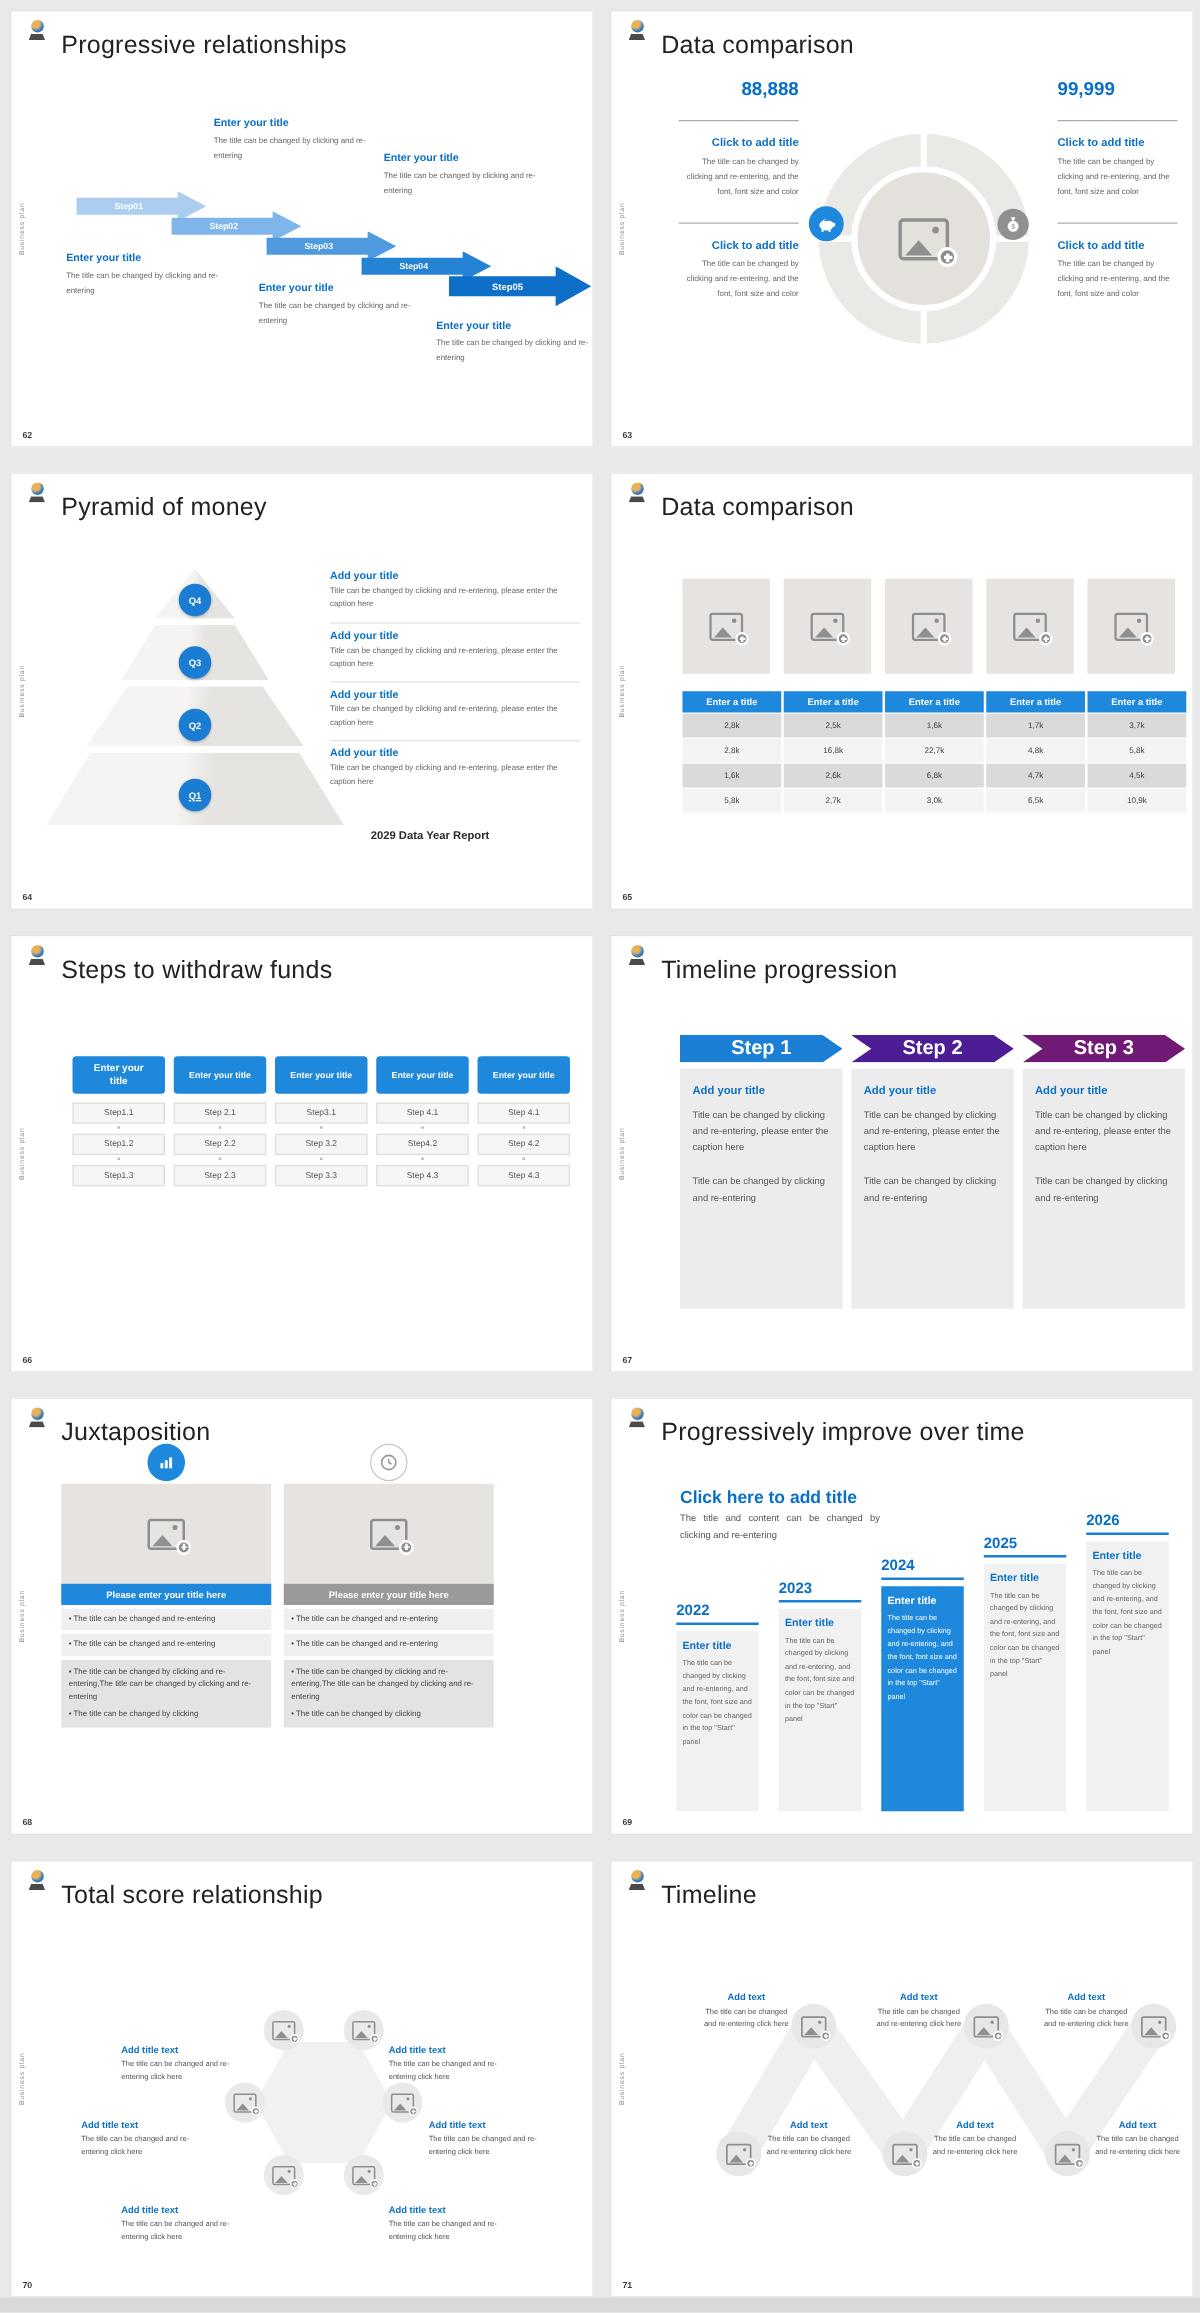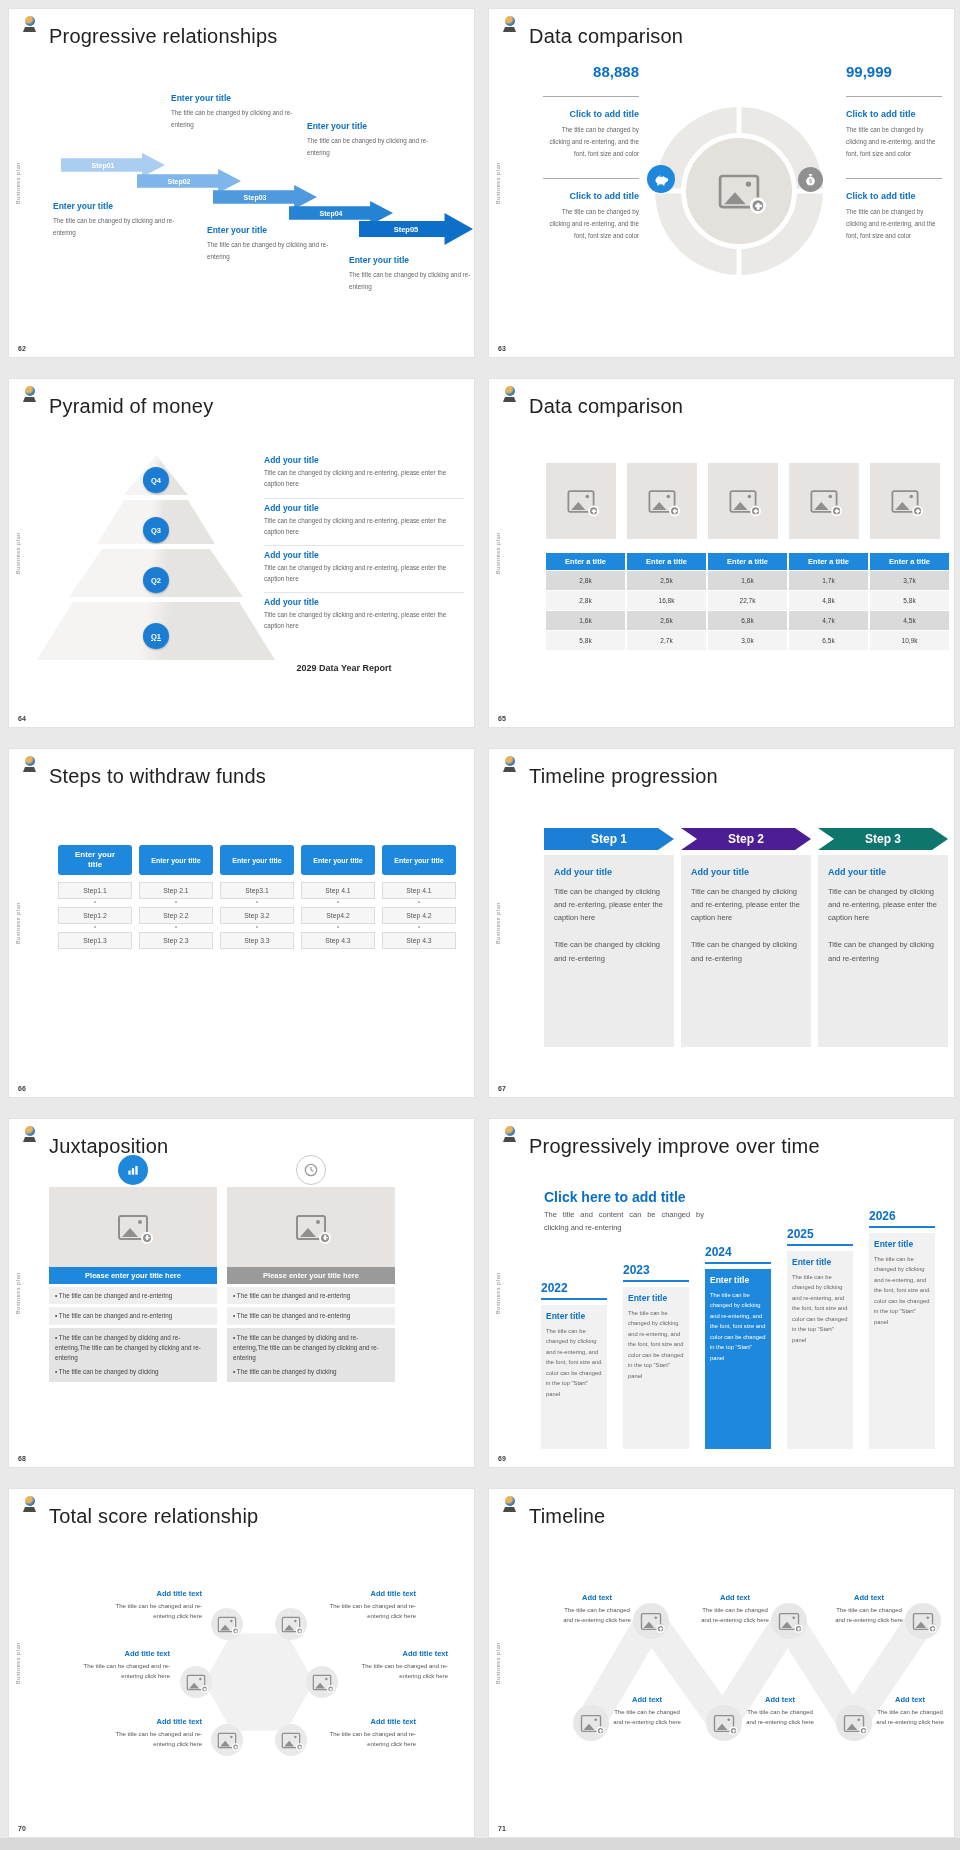--- a/index.html
+++ b/index.html
@@ -102,25 +102,25 @@
     display:flex;align-items:center;justify-content:center;text-align:center;margin-bottom:7px;}
   .c66-h.wrap{font-size:8px;padding:0 12px;line-height:1.2;}
   .c66-s{height:15px;background:#F6F6F6;border:1px solid #DCDCDC;font-size:6.8px;color:#555;
     display:flex;align-items:center;justify-content:center;margin-bottom:8px;position:relative;}
   .c66-s::after{content:"";position:absolute;left:50%;bottom:-5px;width:2px;height:2px;background:#BBB;transform:translateX(-50%);}
   .c66-s:last-child::after{display:none;}
   .c66-note{position:absolute;left:40px;top:228px;width:348px;font-size:8.5px;color:#444;line-height:2.2;}
 
   
   .c67-arrows{position:absolute;left:55px;top:79px;display:flex;gap:7px;}
-  .c67-arr{width:130px;height:22px;color:#fff;font-weight:bold;font-size:12px;
+  .c67-arr{width:130px;height:22px;color:#fff;font-weight:bold;font-size:16px;
     display:flex;align-items:center;justify-content:center;}
   .c67-a1{background:#1B7FD6;clip-path:polygon(0 0,calc(100% - 16px) 0,100% 50%,calc(100% - 16px) 100%,0 100%);}
   .c67-a2{background:#4c1d95;clip-path:polygon(0 0,calc(100% - 16px) 0,100% 50%,calc(100% - 16px) 100%,0 100%,16px 50%);}
-  .c67-a3{background:#0f766e;clip-path:polygon(0 0,calc(100% - 16px) 0,100% 50%,calc(100% - 16px) 100%,0 100%,16px 50%);}
+  .c67-a3{background:#701a75;clip-path:polygon(0 0,calc(100% - 16px) 0,100% 50%,calc(100% - 16px) 100%,0 100%,16px 50%);}
   .c67-panels{position:absolute;left:55px;top:106px;display:flex;gap:7px;}
   .c67-p{width:130px;height:192px;background:#ECECEC;box-sizing:border-box;padding:12px 10px;}
   .c67-p .pt{font-size:9px;font-weight:bold;color:#0A70C7;margin-bottom:8px;}
   .c67-p .pb{font-size:7.5px;color:#555;line-height:1.75;margin-bottom:14px;}
   .c67-p .pb2{font-size:7.5px;color:#555;line-height:1.75;}
 
   
   .j-col{position:absolute;top:52px;width:168px;}
   .j1{left:40px;} .j2{left:218px;}
   .j-ico{position:absolute;left:50%;top:-16px;transform:translateX(-50%);width:30px;height:30px;border-radius:50%;
@@ -151,21 +151,21 @@
 
   
   .flower{position:absolute;left:195px;top:138px;width:110px;height:110px;background:#F1F1F1;
     clip-path:polygon(25% 6%,75% 6%,100% 50%,75% 94%,25% 94%,0 50%);}
   .ph-circle{position:absolute;width:32px;height:32px;border-radius:50%;background:#E9E9E9;
     display:flex;align-items:center;justify-content:center;z-index:2;}
   .ph-circle .imgph{transform:scale(.62);}
   .c70-tl{left:202px;top:119px;} .c70-tr{left:266px;top:119px;}
   .c70-l{left:171px;top:177px;}  .c70-r{left:297px;top:177px;}
   .c70-bl{left:202px;top:235px;} .c70-br{left:266px;top:235px;}
-  .lab{position:absolute;width:105px;text-align:right;}
+  .lab{position:absolute;width:105px;text-align:left;margin-top:46px;}
   .lab .la-t{font-size:7.5px;font-weight:bold;color:#0A70C7;margin-bottom:3px;}
   .lab .la-b{font-size:6px;color:#555;line-height:1.7;}
   .l70-tl{left:88px;top:100px;} .l70-tr{left:302px;top:100px;}
   .l70-l{left:56px;top:160px;}  .l70-r{left:334px;top:160px;}
   .l70-bl{left:88px;top:228px;} .l70-br{left:302px;top:228px;}
 
   
   .zigzag{position:absolute;inset:0;z-index:1;}
   .c71-circle{position:absolute;width:36px;height:36px;border-radius:50%;background:#E7E7E7;
     display:flex;align-items:center;justify-content:center;z-index:2;}

